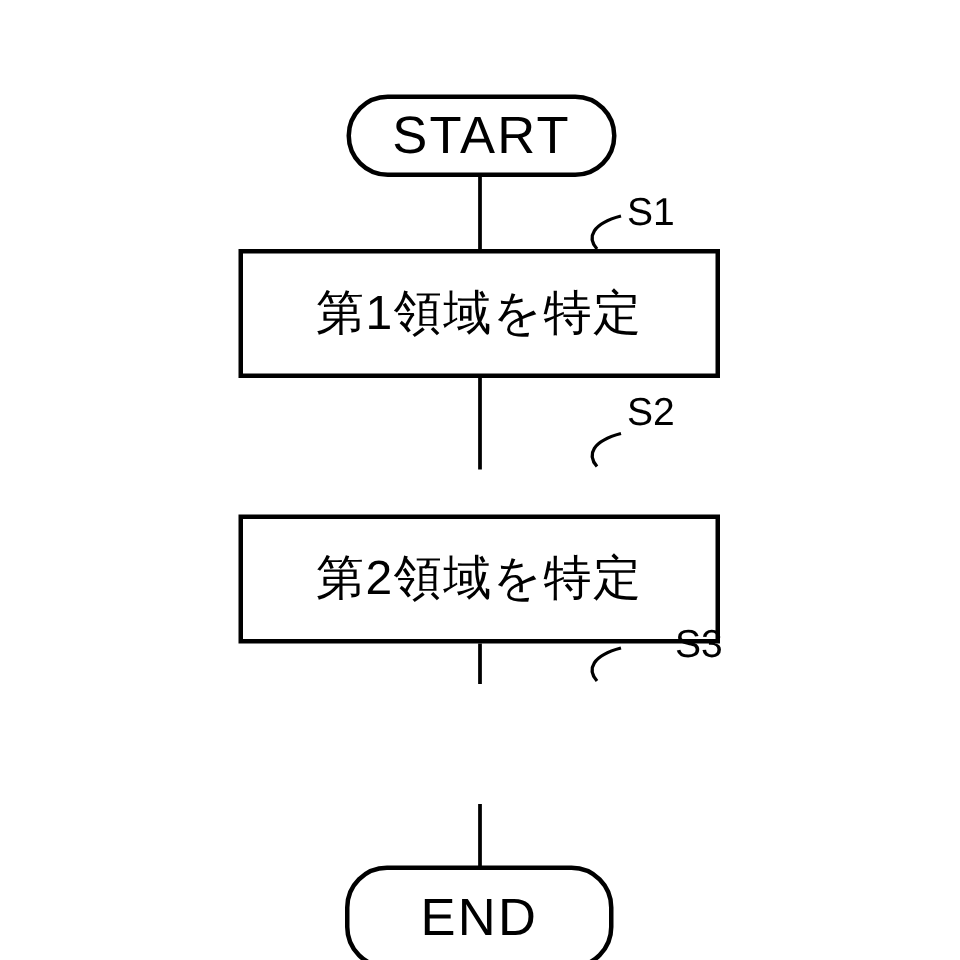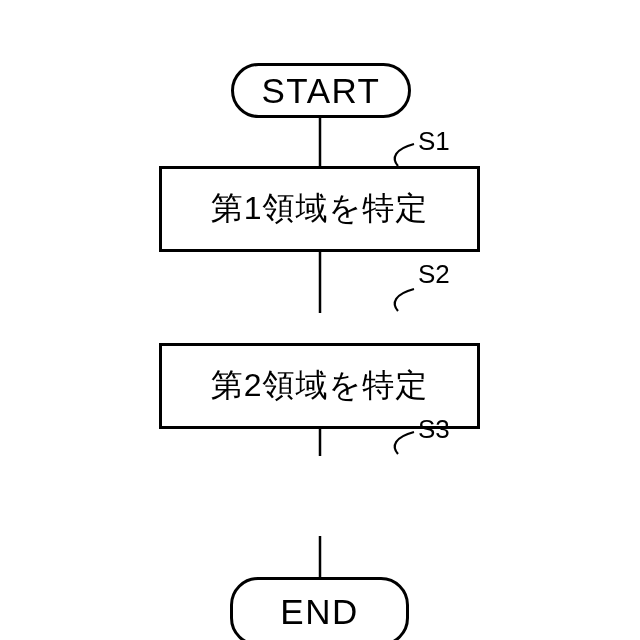--- a/index.html
+++ b/index.html
@@ -66,21 +66,21 @@
   .box-s3 { top: 454px; height: 84px; }
   .step-label {
     position: absolute;
     left: 418px;
     font-size: 26px;
     color: #000000;
     line-height: 1;
   }
   .label-s1 { top: 128px; }
   .label-s2 { top: 261px; }
-  .label-s3 { top: 416px; }
+  .label-s3 { top: 416px; margin-left: 32px; }
 </style>
 </head>
 <body>
 
 <div class="canvas">
 
   <svg class="connector-layer" viewBox="0 0 640 640" xmlns="http://www.w3.org/2000/svg">
     <line x1="320" y1="116" x2="320" y2="168" stroke="#000000" stroke-width="2.5"></line>
     <line x1="320" y1="250" x2="320" y2="313" stroke="#000000" stroke-width="2.5"></line>
     <line x1="320" y1="395" x2="320" y2="456" stroke="#000000" stroke-width="2.5"></line>

